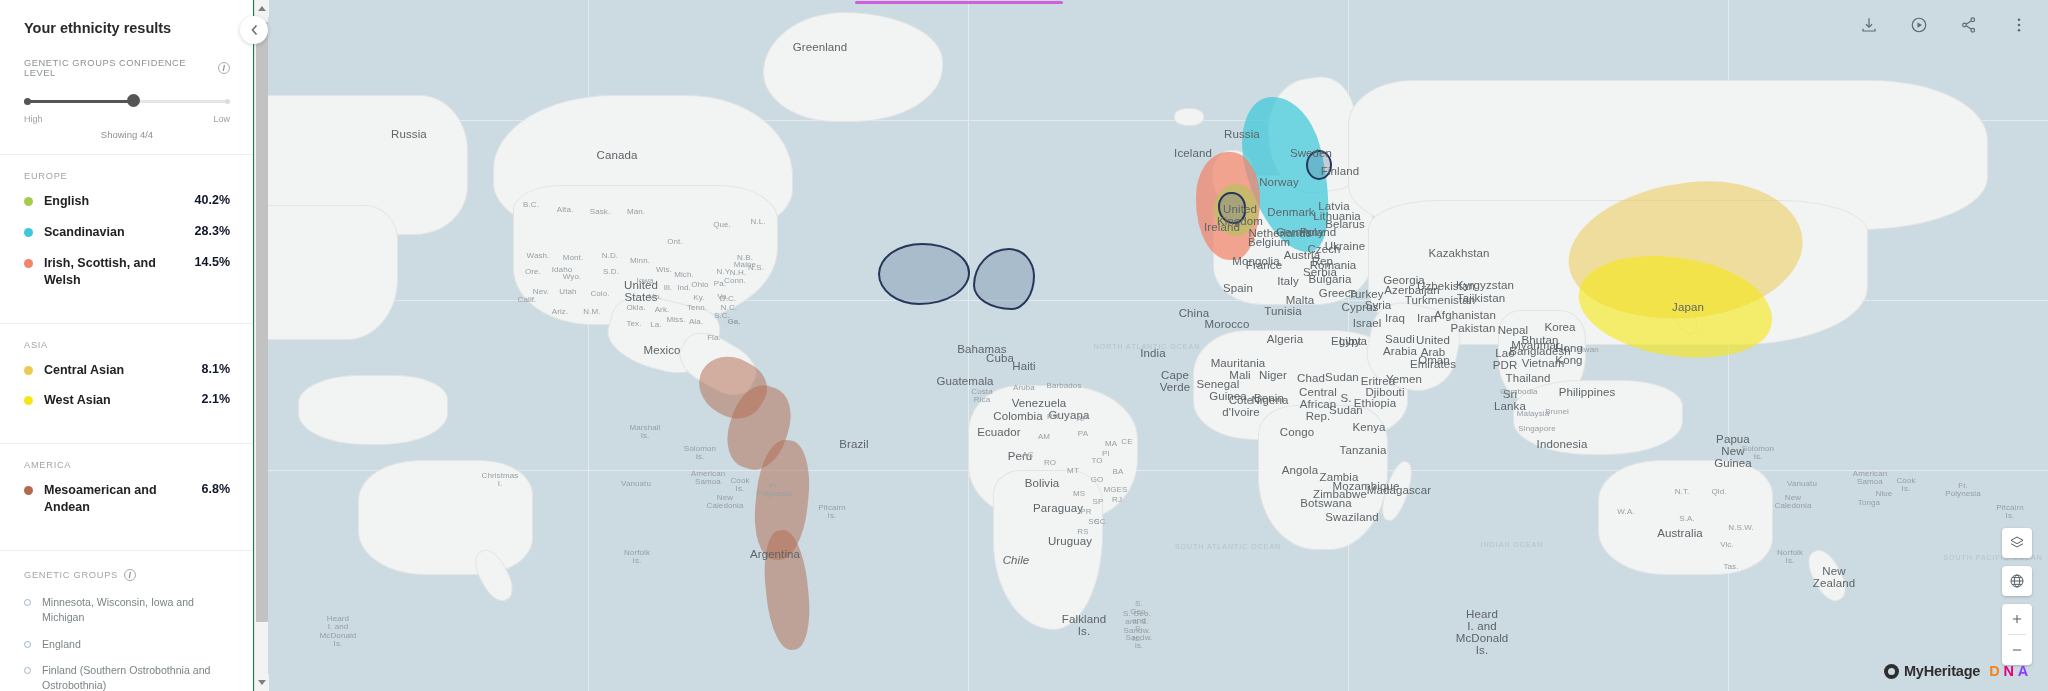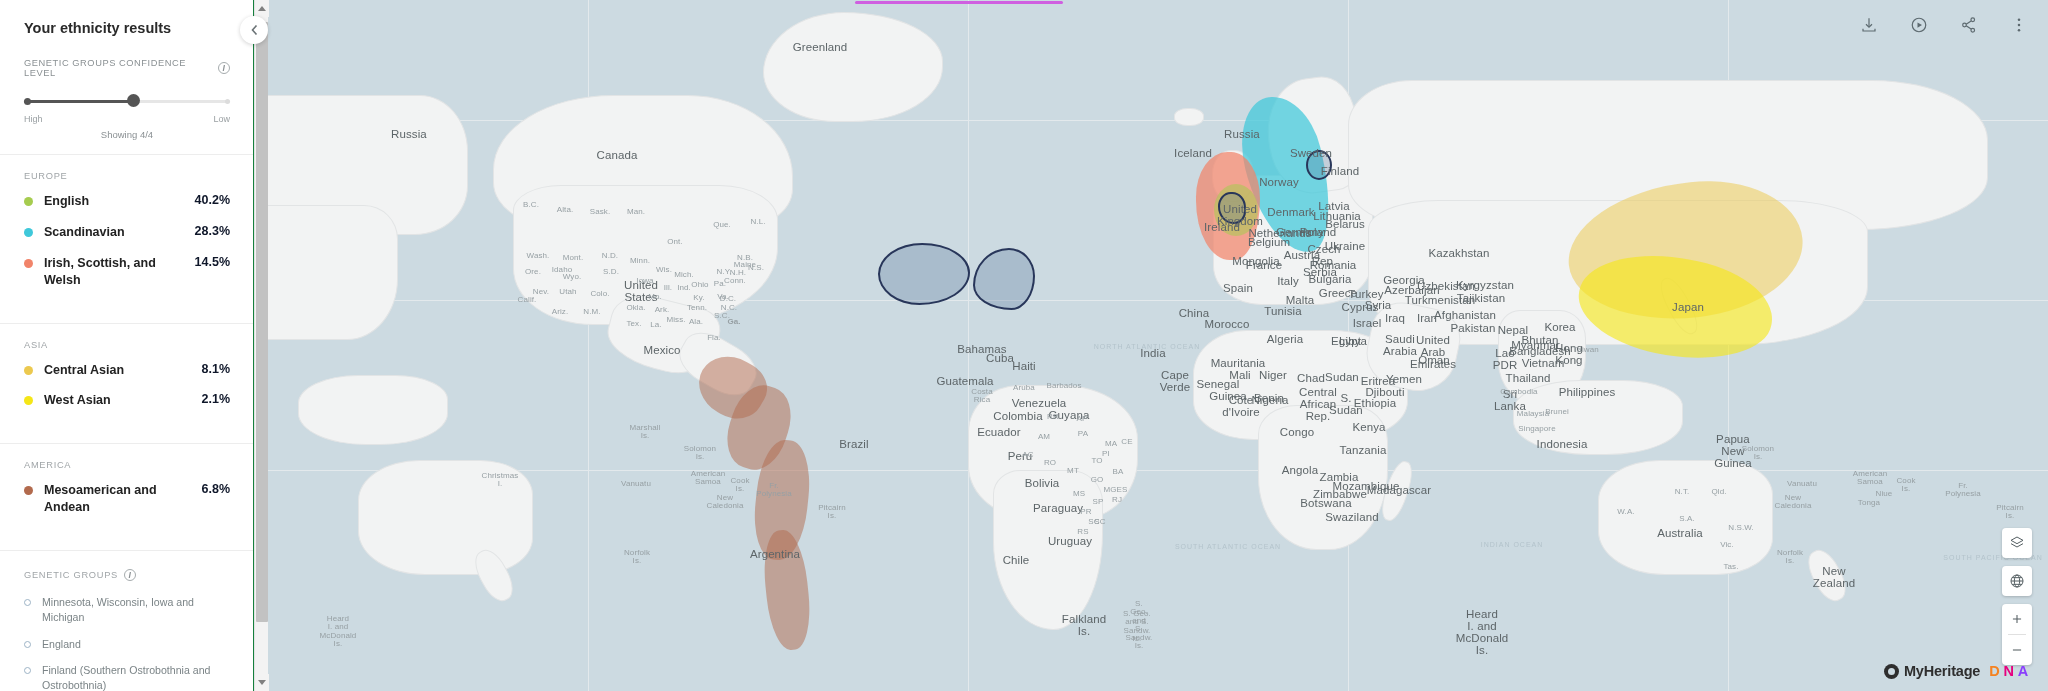--- a/index.html
+++ b/index.html
@@ -326,21 +326,21 @@
         <div class="mlabel big" style="left: 1098px; top: 294px; white-space: pre;">Turkey</div>
         <div class="mlabel big" style="left: 1159px; top: 318px; white-space: pre;">Iran</div>
         <div class="mlabel big" style="left: 1205px; top: 328px; white-space: pre;">Pakistan</div>
         <div class="mlabel big" style="left: 1294px; top: 444px; white-space: pre;">Indonesia</div>
         <div class="mlabel big" style="left: 970px; top: 288px; white-space: pre;">Spain</div>
         <div class="mlabel big" style="left: 996px; top: 265px; white-space: pre;">France</div>
         <div class="mlabel big" style="left: 1020px; top: 281px; white-space: pre;">Italy</div>
         <div class="mlabel big" style="left: 1077px; top: 246px; white-space: pre;">Ukraine</div>
         <div class="mlabel big" style="left: 1050px; top: 232px; white-space: pre;">Poland</div>
         <div class="mlabel big" style="left: 752px; top: 456px; white-space: pre;">Peru</div>
-        <div class="mlabel big" style="left: 748px; top: 560px; white-space: pre;">Chile</div>
+        <div class="mlabel big" style="left: 748px; top: 560px; white-space: pre; font-style: italic;">Chile</div>
         <div class="mlabel big" style="left: 750px; top: 416px; white-space: pre;">Colombia</div>
         <div class="mlabel big" style="left: 771px; top: 403px; white-space: pre;">Venezuela</div>
         <div class="mlabel big" style="left: 774px; top: 483px; white-space: pre;">Bolivia</div>
         <div class="mlabel big" style="left: 731px; top: 432px; white-space: pre;">Ecuador</div>
         <div class="mlabel big" style="left: 790px; top: 508px; white-space: pre;">Paraguay</div>
         <div class="mlabel big" style="left: 802px; top: 541px; white-space: pre;">Uruguay</div>
         <div class="mlabel big" style="left: 801px; top: 415px; white-space: pre;">Guyana</div>
         <div class="mlabel big" style="left: 697px; top: 381px; white-space: pre;">Guatemala</div>
         <div class="mlabel big" style="left: 732px; top: 358px; white-space: pre;">Cuba</div>
         <div class="mlabel big" style="left: 714px; top: 349px; white-space: pre;">Bahamas</div>

